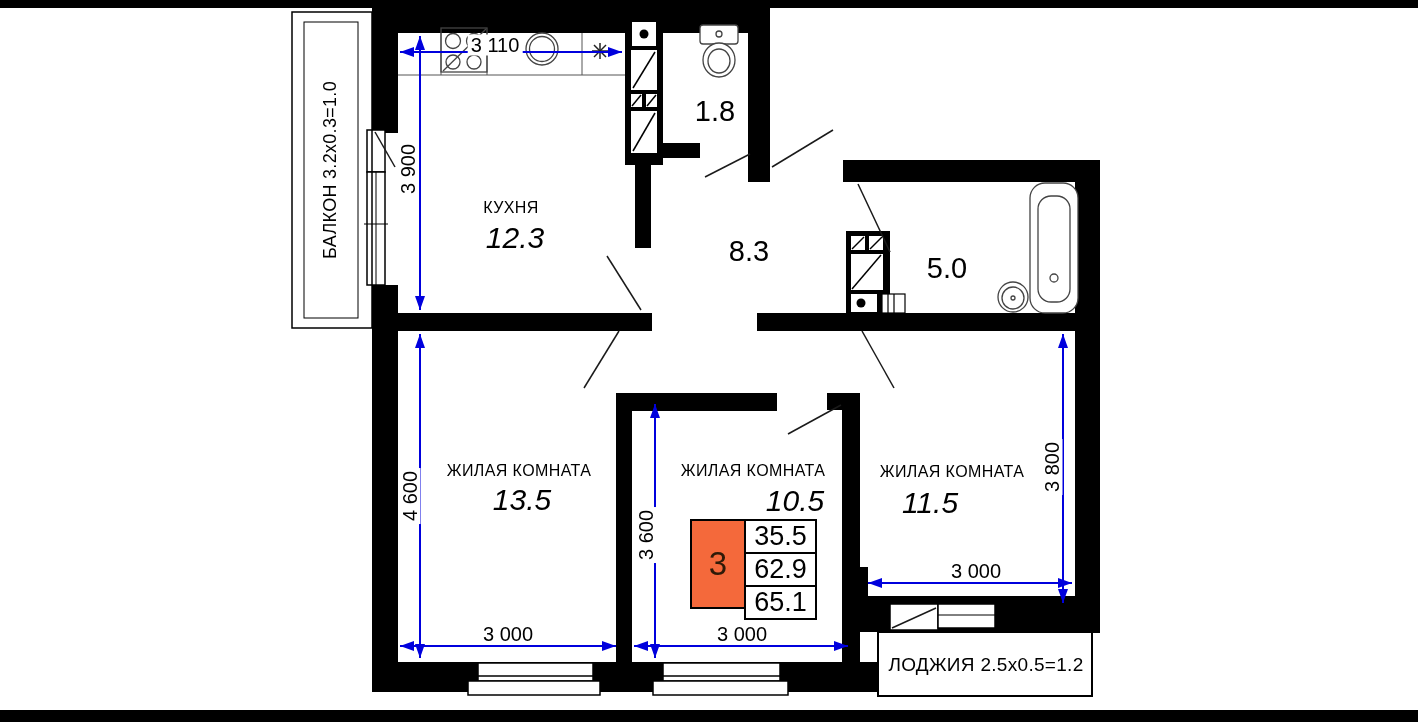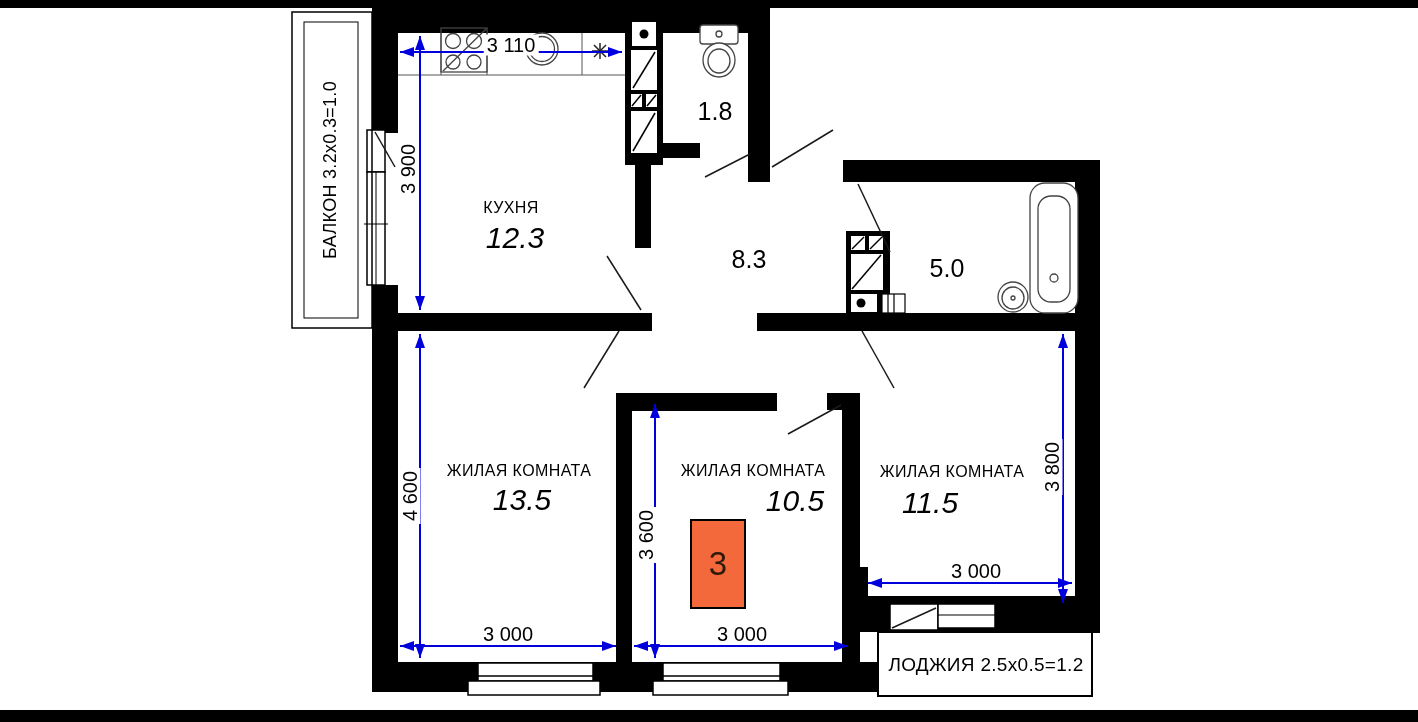--- a/index.html
+++ b/index.html
@@ -6,21 +6,21 @@
   .canvas{position:relative;width:1418px;height:722px;background:#ffffff;overflow:hidden;
           font-family:"Liberation Sans", sans-serif;color:#000;}
   .bar{position:absolute;left:0;width:1418px;background:#000;}
   .bar.top{top:0;height:8px;}
   .bar.bottom{top:710px;height:12px;}
   .draw{position:absolute;left:0;top:0;}
   .lbl{position:absolute;transform:translate(-50%,-50%);white-space:nowrap;line-height:1.05;}
   .rot{transform:translate(-50%,-50%) rotate(-90deg);}
   .name{font-size:16px;letter-spacing:.4px;}
   .area{font-size:30px;font-style:italic;}
-  .mid{font-size:25px;}
+  .mid{font-size:29px;}
   .dim{font-size:20px;background:#fff;padding:0 3px;}
   .small{font-size:18px;letter-spacing:.3px;}
   .loggia-lbl{font-size:19px;letter-spacing:.3px;}
   
   .summary{position:absolute;left:690px;top:519px;width:129px;height:90px;display:flex;}
   .sum-num{width:56px;height:100%;background:#F4693B;border:2px solid #000;box-sizing:border-box;
            display:flex;align-items:center;justify-content:center;font-size:33px;color:#2e1a08;}
   .sum-col{display:flex;flex-direction:column;margin-left:-2px;width:73px;}
   .sum-cell{flex:1;background:#fff;border:2px solid #000;box-sizing:border-box;margin-top:-2px;
             display:flex;align-items:center;justify-content:center;font-size:27px;}
@@ -182,39 +182,44 @@
       <line x1="655" y1="404" x2="655" y2="658" marker-start="url(#arrS)" marker-end="url(#arrE)"></line>
       <line x1="634" y1="646" x2="848" y2="646" marker-start="url(#arrS)" marker-end="url(#arrE)"></line>
       <line x1="1063" y1="334" x2="1063" y2="603" marker-start="url(#arrS)" marker-end="url(#arrE)"></line>
       <line x1="868" y1="583" x2="1072" y2="583" marker-start="url(#arrS)" marker-end="url(#arrE)"></line>
     </g>
   </svg>
 
   <div class="lbl name" style="left:511px;top:208px;">КУХНЯ</div>
   <div class="lbl area" style="left:515px;top:238px;">12.3</div>
   <div class="lbl mid" style="left:715px;top:111px;">1.8</div>
-  <div class="lbl mid" style="left:749px;top:259px;">8.3</div>
+  <div class="lbl mid" style="left:749px;top:251px;">8.3</div>
   <div class="lbl mid" style="left:947px;top:268px;">5.0</div>
 
   <div class="lbl name" style="left:519px;top:471px;">ЖИЛАЯ КОМНАТА</div>
   <div class="lbl area" style="left:522px;top:500px;">13.5</div>
   <div class="lbl name" style="left:753px;top:471px;">ЖИЛАЯ КОМНАТА</div>
   <div class="lbl area" style="left:795px;top:501px;">10.5</div>
   <div class="lbl name" style="left:952px;top:472px;">ЖИЛАЯ КОМНАТА</div>
   <div class="lbl area" style="left:930px;top:503px;">11.5</div>
 
   <div class="lbl small rot" style="left:330px;top:170px;">БАЛКОН 3.2x0.3=1.0</div>
   <div class="lbl loggia-lbl" style="left:986px;top:665px;">ЛОДЖИЯ 2.5x0.5=1.2</div>
 
-  <div class="lbl dim" style="left:511px;top:45px;">3 110</div>
+  <div class="lbl dim" style="left:495px;top:45px;">3 110</div>
   <div class="lbl dim rot" style="left:408px;top:169px;">3 900</div>
   <div class="lbl dim rot" style="left:410px;top:496px;">4 600</div>
   <div class="lbl dim" style="left:508px;top:634px;">3 000</div>
   <div class="lbl dim rot" style="left:646px;top:535px;">3 600</div>
   <div class="lbl dim" style="left:742px;top:634px;">3 000</div>
   <div class="lbl dim rot" style="left:1052px;top:467px;">3 800</div>
   <div class="lbl dim" style="left:976px;top:571px;">3 000</div>
 
   <div class="summary">
     <div class="sum-num">3</div>
+    <div class="sum-col">
+      <div class="sum-cell">35.5</div>
+      <div class="sum-cell">62.9</div>
+      <div class="sum-cell">65.1</div>
+    </div>
   </div>
 
 </div>
 
 </body></html>

